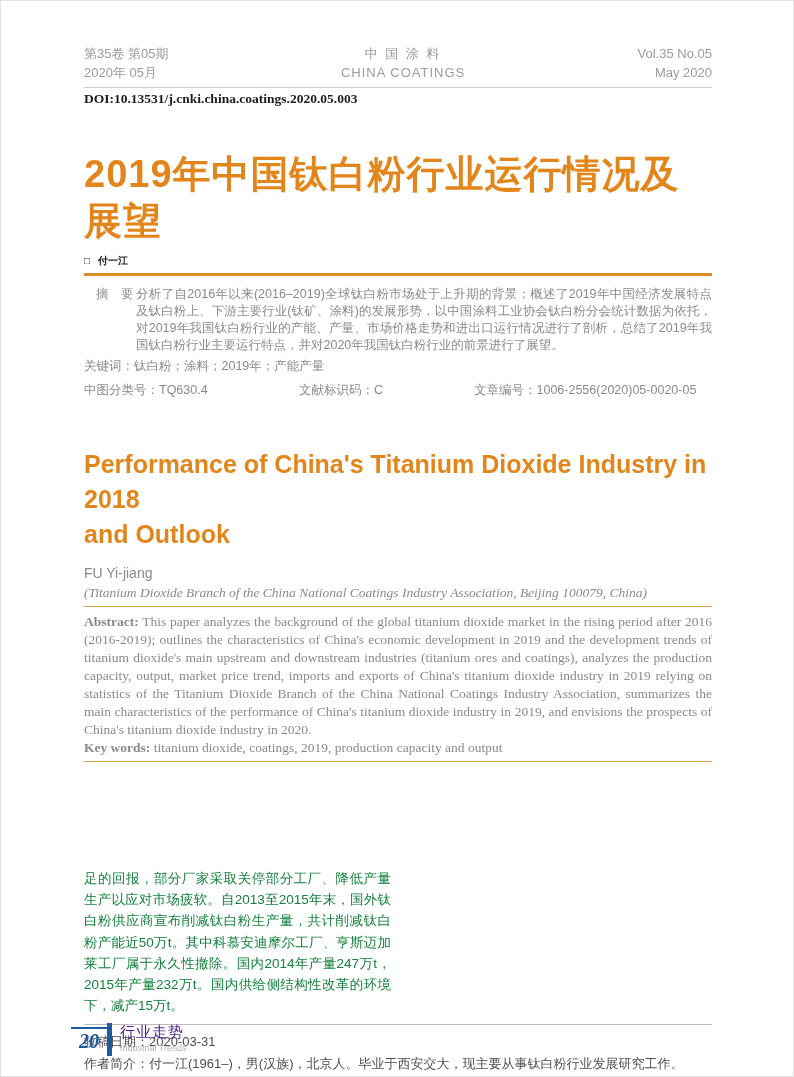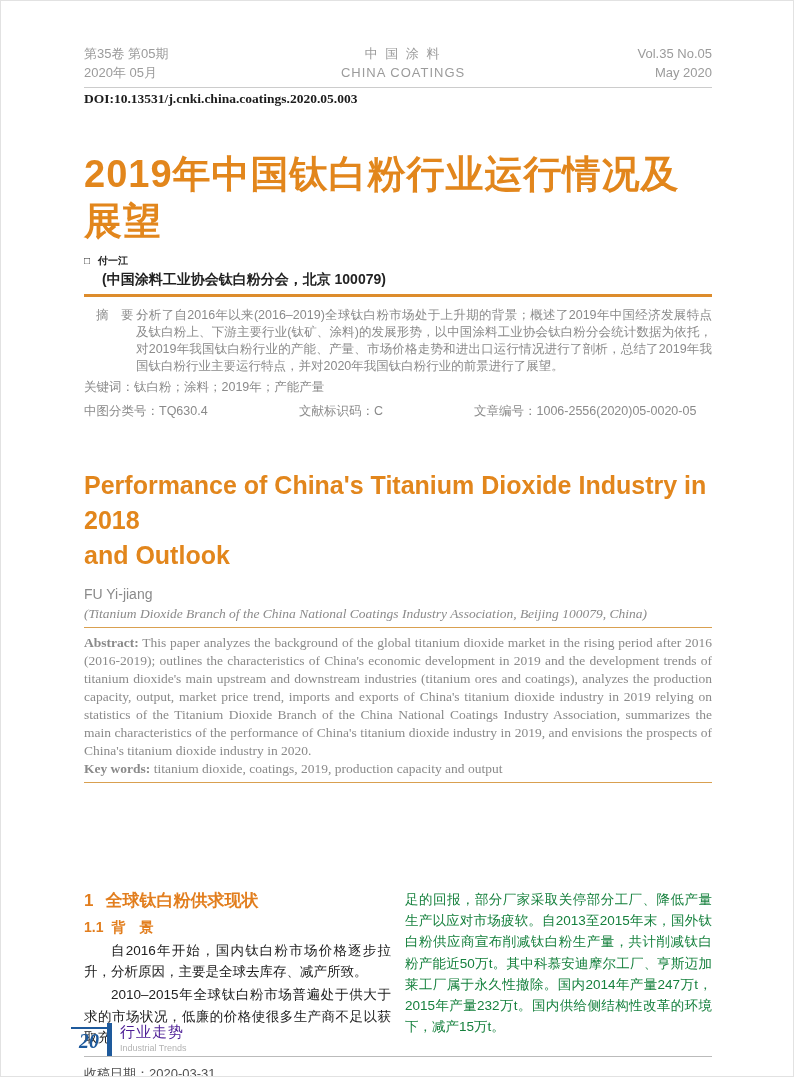--- a/index.html
+++ b/index.html
@@ -202,21 +202,20 @@
     <div class="doi-line">DOI:10.13531/j.cnki.china.coatings.2020.05.003</div>
 
     <div class="title-cn">
       <div>2019年中国钛白粉行业运行情况及</div>
       <div>展望</div>
     </div>
 
     <div class="author-row">
       <span class="marker">□</span><span>付一江</span>
     </div>
-    <div class="affil-cn">(中国涂料工业协会钛白粉分会，北京 100079)</div>
 
     <div class="rule-thick"></div>
 
     <div class="abstract-cn">
       <span class="label">摘　要：</span><span>分析了自2016年以来(2016–2019)全球钛白粉市场处于上升期的背景；概述了2019年中国经济发展特点及钛白粉上、下游主要行业(钛矿、涂料)的发展形势，以中国涂料工业协会钛白粉分会统计数据为依托，对2019年我国钛白粉行业的产能、产量、市场价格走势和进出口运行情况进行了剖析，总结了2019年我国钛白粉行业主要运行特点，并对2020年我国钛白粉行业的前景进行了展望。</span>
     </div>
     <div class="keywords-cn">
       <span>关键词：</span><span>钛白粉；涂料；2019年；产能产量</span>
     </div>
     <div class="class-row">
@@ -243,30 +242,20 @@
     <div class="abstract-en">
       <span class="label">Abstract:</span><span> This paper analyzes the background of the global titanium dioxide market in the rising period after 2016 (2016-2019); outlines the characteristics of China's economic development in 2019 and the development trends of titanium dioxide's main upstream and downstream industries (titanium ores and coatings), analyzes the production capacity, output, market price trend, imports and exports of China's titanium dioxide industry in 2019 relying on statistics of the Titanium Dioxide Branch of the China National Coatings Industry Association, summarizes the main characteristics of the performance of China's titanium dioxide industry in 2019, and envisions the prospects of China's titanium dioxide industry in 2020.</span>
     </div>
     <div class="keywords-en">
       <span class="label">Key words:</span><span> titanium dioxide, coatings, 2019, production capacity and output</span>
     </div>
 
     <div class="rule-thin2"></div>
 
     <div class="body-cols">
-      <div class="colL">
-        <div class="sec-h1">
-          <span class="no">1</span><span>全球钛白粉供求现状</span>
-        </div>
-        <div class="sec-h2">
-          <span class="no">1.1</span><span>背　景</span>
-        </div>
-        <p class="body-para">自2016年开始，国内钛白粉市场价格逐步拉升，分析原因，主要是全球去库存、减产所致。</p>
-        <p class="body-para">2010–2015年全球钛白粉市场普遍处于供大于求的市场状况，低廉的价格使很多生产商不足以获取充</p>
-      </div>
       <div class="colR">
         <p class="body-para-cont">足的回报，部分厂家采取关停部分工厂、降低产量生产以应对市场疲软。自2013至2015年末，国外钛白粉供应商宣布削减钛白粉生产量，共计削减钛白粉产能近50万t。其中科慕安迪摩尔工厂、亨斯迈加莱工厂属于永久性撤除。国内2014年产量247万t，2015年产量232万t。国内供给侧结构性改革的环境下，减产15万t。</p>
       </div>
     </div>
 
     <div class="footnote-rule"></div>
     <div class="footnote">
       <div>
         <span>收稿日期：</span><span>2020-03-31</span>
       </div>

